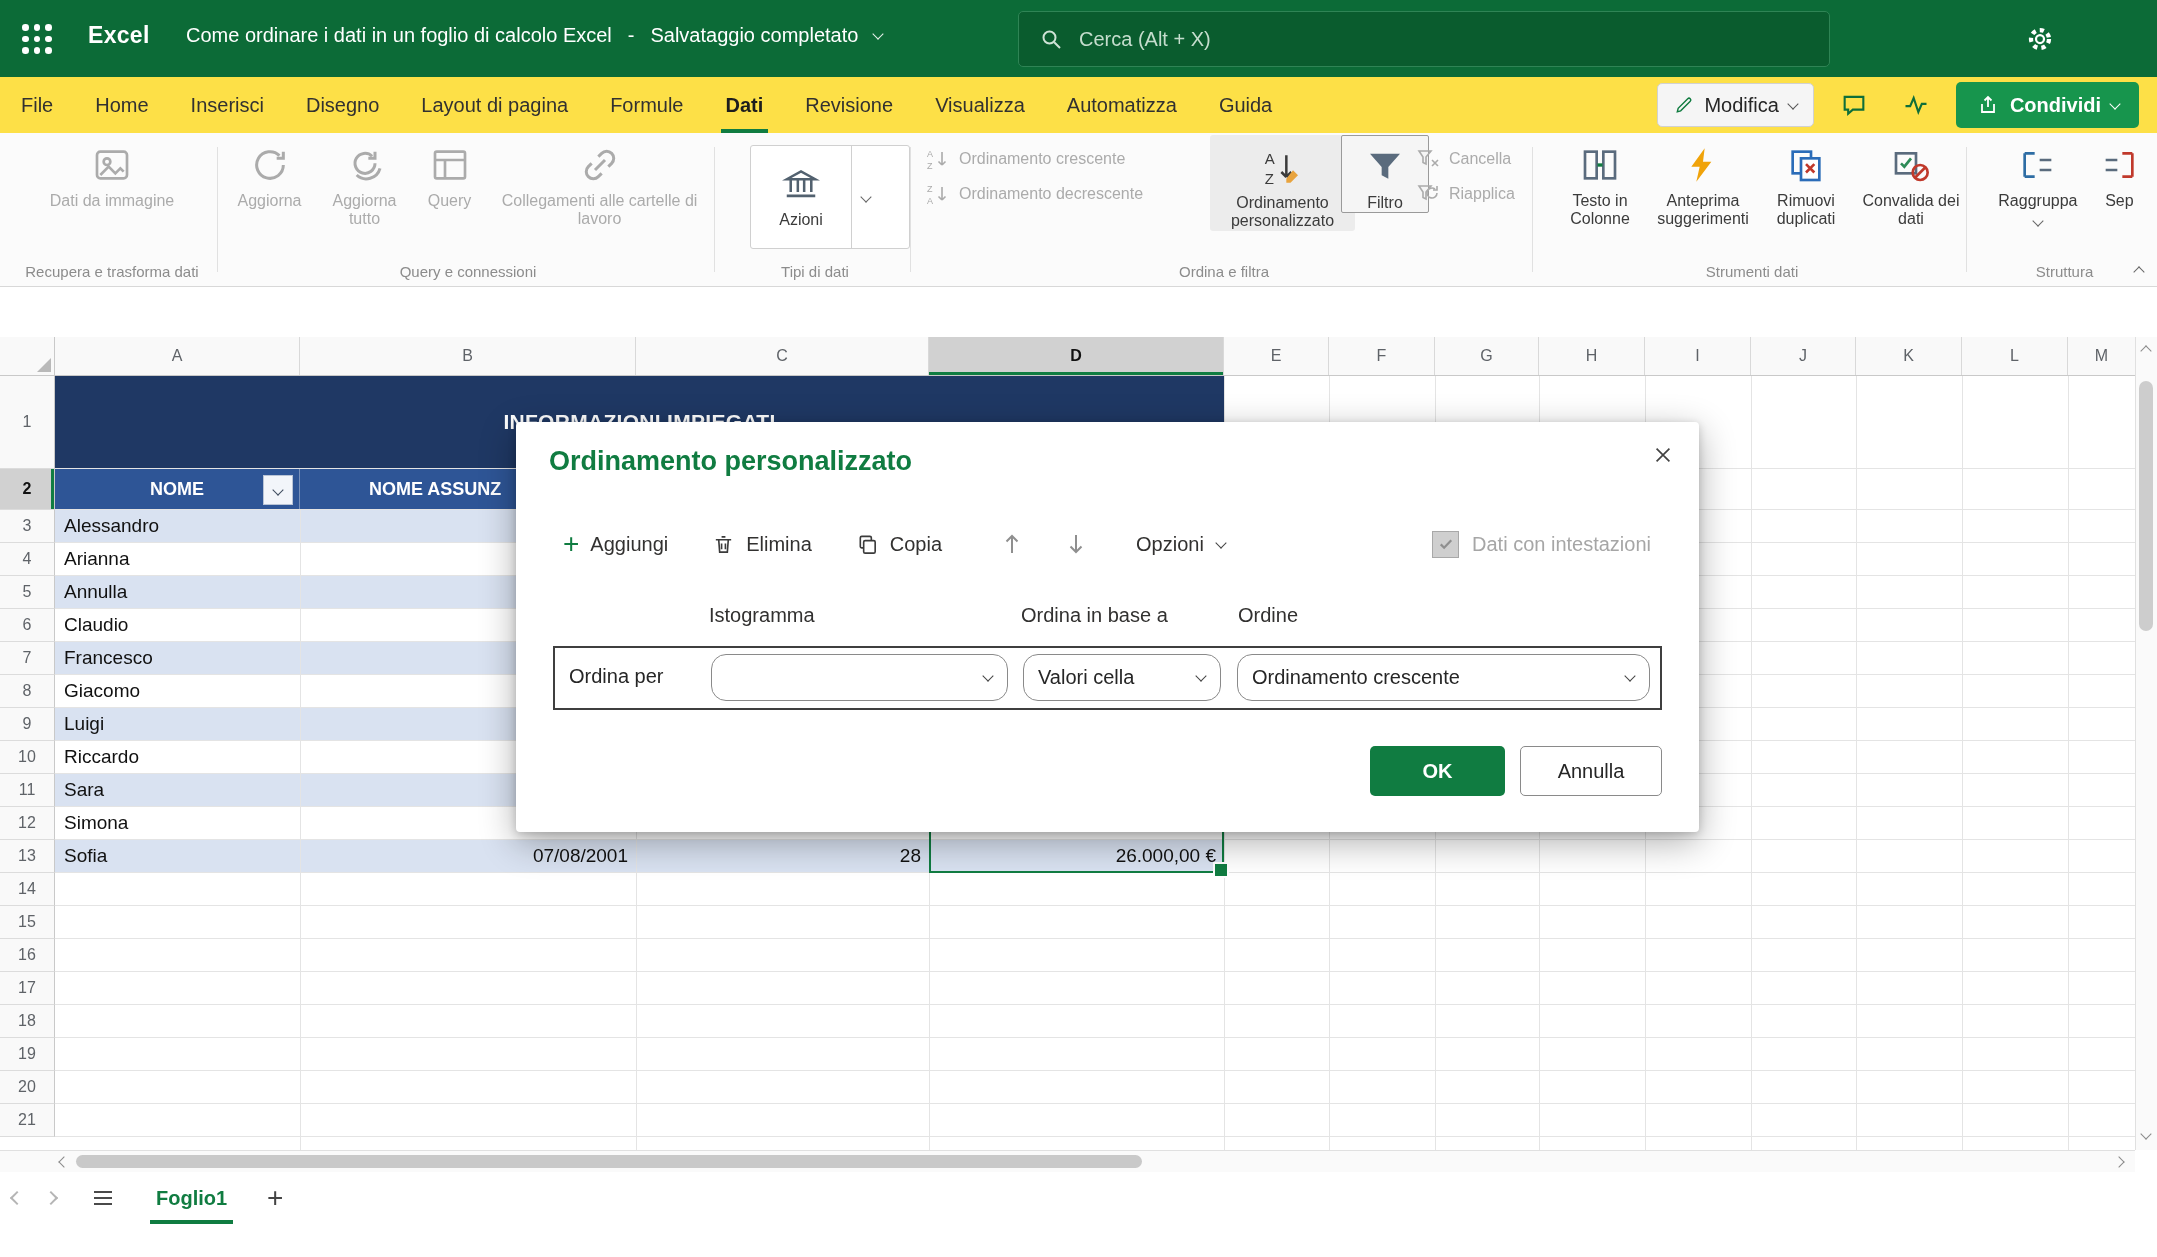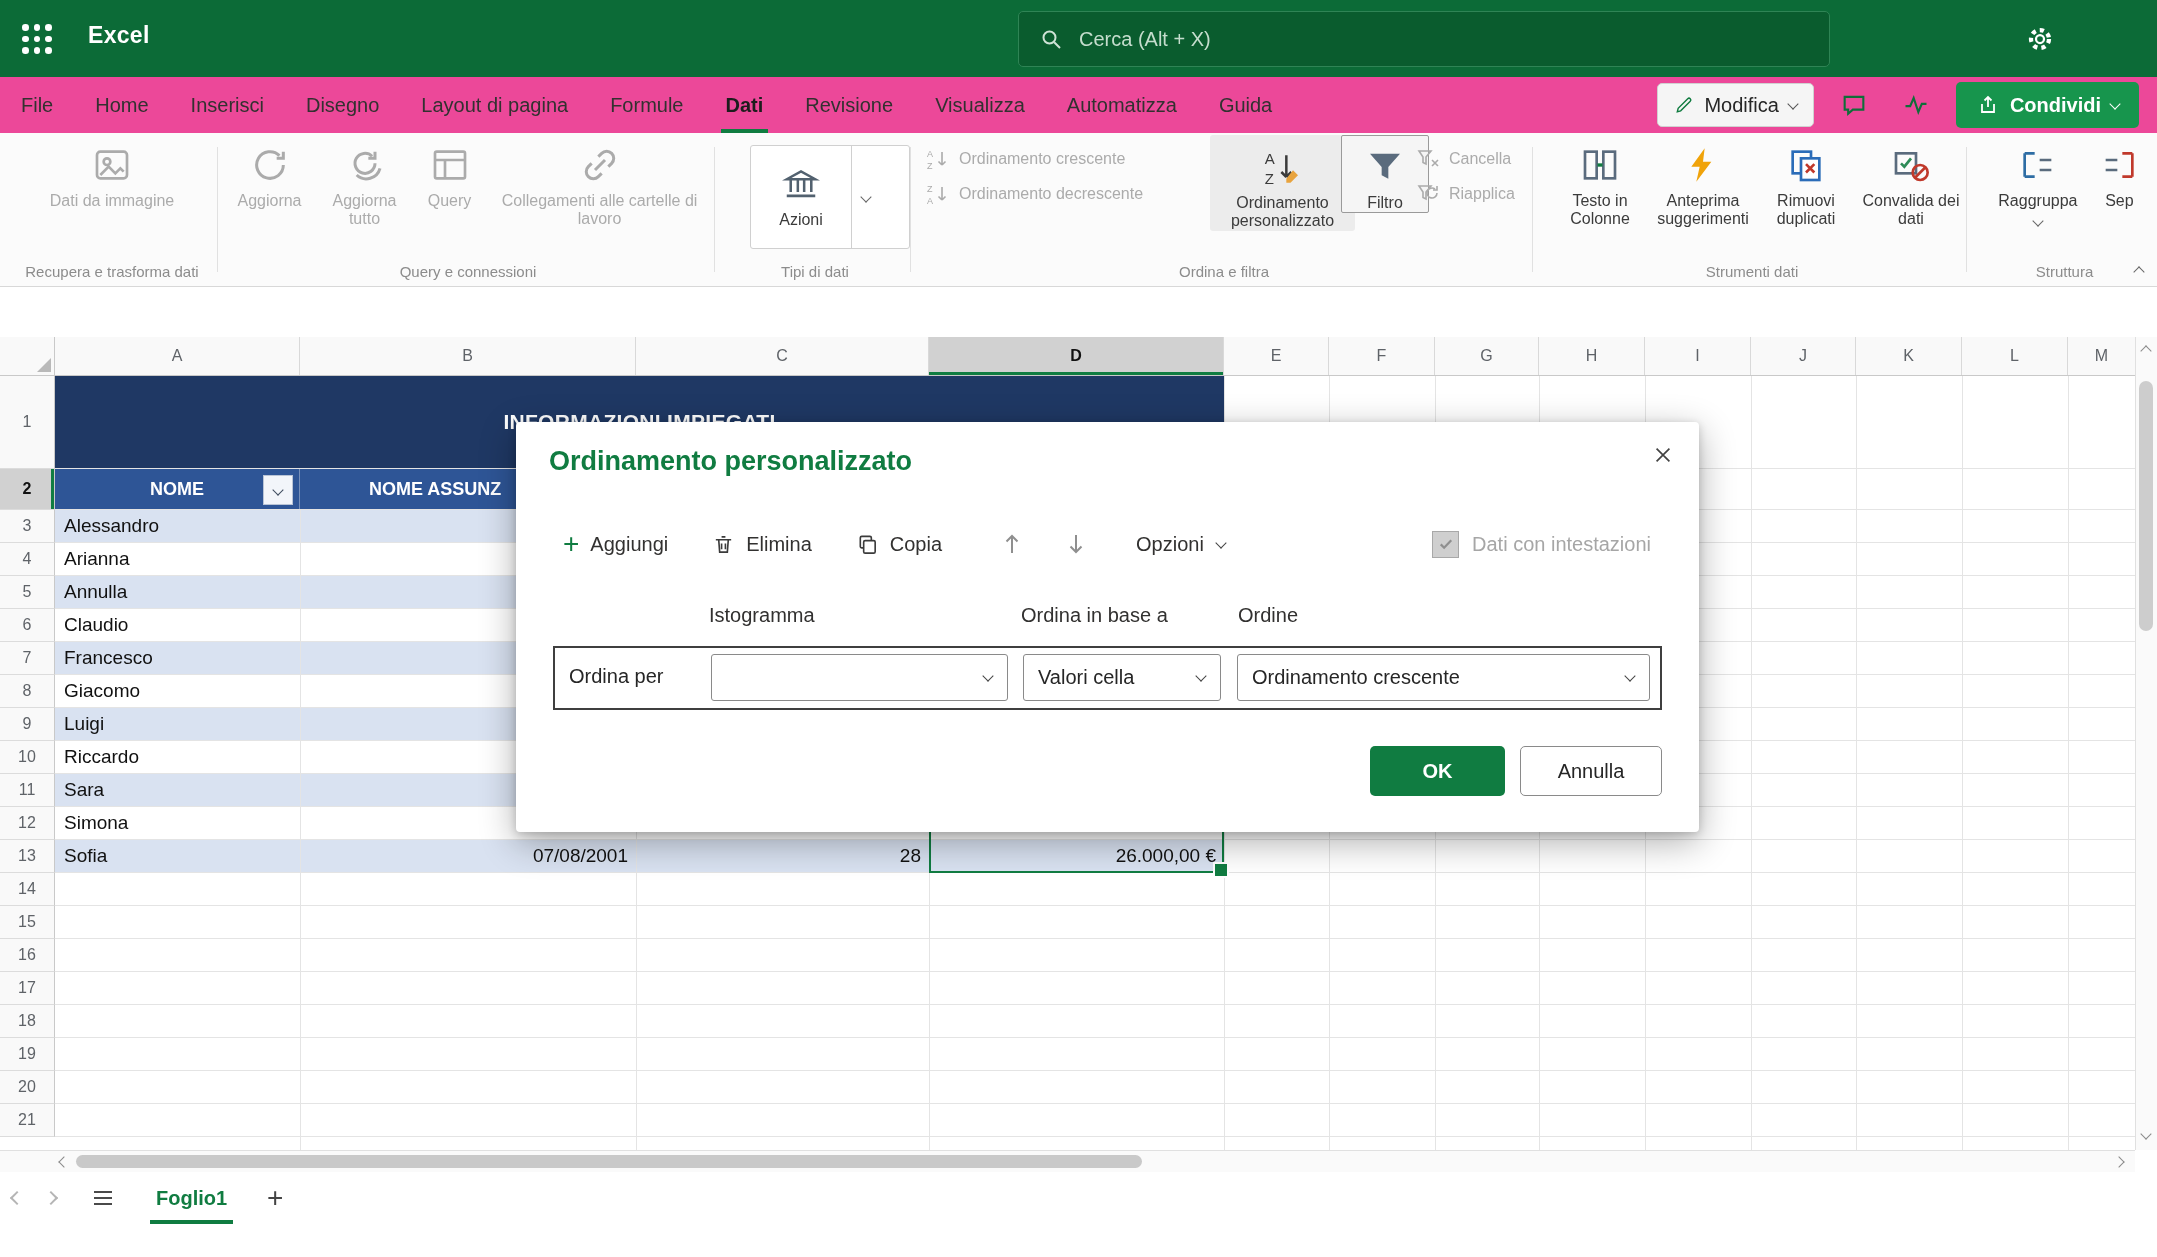--- a/index.html
+++ b/index.html
@@ -25,21 +25,21 @@
   .doctitle .chv{color:#e8f2ec;margin-top:-4px;}
   .searchbox{position:absolute;left:1018px;top:11px;width:770px;height:54px;background:#0a5c2e;
              border:1px solid #2f8455;border-radius:5px;display:flex;align-items:center;padding:0 20px;gap:14px;}
   .searchbox svg{width:24px;height:24px;flex:0 0 auto;}
   .searchbox input{background:transparent;border:none;outline:none;color:#d7e9dd;font-size:20px;width:100%;
                    font-family:"Liberation Sans","DejaVu Sans",sans-serif;}
   .searchbox input::placeholder{color:#c5ddcd;opacity:1;}
   .gearbtn{position:absolute;right:102px;top:24px;width:30px;height:30px;cursor:pointer;}
 
   
-  .menubar{position:absolute;top:77px;left:0;right:0;height:56px;background:#ec4899;display:flex;align-items:center;}
+  .menubar{position:absolute;top:77px;left:0;right:0;height:56px;background:#fde047;display:flex;align-items:center;}
   .mtab{position:relative;height:56px;line-height:56px;padding:0 21px;font-size:20px;color:#323130;cursor:pointer;white-space:nowrap;}
   .mtab.active{font-weight:700;color:#1d1d1d;}
   .mtab.active::after{content:"";position:absolute;left:16px;right:16px;bottom:0;height:4px;background:#107c41;}
   .mright{margin-left:auto;display:flex;align-items:center;gap:18px;margin-right:18px;}
   .editmode{height:42px;border:1px solid #d1d1d1;background:#f5f5f5;border-radius:5px;display:flex;
             align-items:center;gap:10px;padding:0 16px;font-size:20px;cursor:pointer;}
   .editmode .chv{color:#555;margin-top:-3px;}
   .iconbtn{width:44px;height:42px;display:flex;align-items:center;justify-content:center;color:#0e6e39;cursor:pointer;}
   .iconbtn svg{width:28px;height:28px;}
   .sharebtn{height:46px;background:#17954d;color:#fff;border-radius:5px;display:flex;align-items:center;
@@ -148,21 +148,21 @@
   .arrbtn{cursor:pointer;color:#8f8f8f;display:flex;align-items:center;}
   .arrbtn svg{width:24px;height:26px;}
   .hdr-check{margin-left:auto;display:flex;align-items:center;gap:13px;cursor:default;}
   .cbbox{width:27px;height:27px;background:#cfcfcf;border:1px solid #a8a8a8;display:flex;align-items:center;justify-content:center;box-sizing:border-box;}
   .cbbox svg{width:18px;height:18px;}
   .cblabel{font-size:20px;color:#a6a6a6;}
   .dlg-cols{position:absolute;left:37px;top:182px;right:37px;height:28px;font-size:20px;color:#323130;}
   .dlg-cols span{position:absolute;white-space:nowrap;}
   .sortrow{position:absolute;left:37px;top:224px;width:1109px;height:64px;border:2px solid #3f3f3f;box-sizing:border-box;background:#fff;}
   .sr-label{position:absolute;left:14px;top:17px;font-size:20px;color:#262626;}
-  .dd{position:absolute;top:6px;height:47px;border:1px solid #8a8a8a;border-radius:3px;background:#fff;box-sizing:border-box;cursor:pointer;}
+  .dd{position:absolute;top:6px;height:47px;border:1px solid #8a8a8a;border-radius:15px;background:#fff;box-sizing:border-box;cursor:pointer;}
   .dd .ddv{display:block;padding-left:14px;font-size:20px;line-height:44px;color:#262626;white-space:nowrap;overflow:hidden;}
   .dd .chv{position:absolute;right:15px;top:17px;color:#444;}
   .okbtn{position:absolute;left:854px;top:324px;width:135px;height:50px;background:#107c41;color:#fff;border:none;
          border-radius:5px;font-size:20px;font-weight:700;cursor:pointer;font-family:inherit;}
   .cancelbtn{position:absolute;left:1004px;top:324px;width:142px;height:50px;background:#fff;color:#262626;
          border:1px solid #8a8a8a;border-radius:5px;font-size:20px;cursor:pointer;font-family:inherit;}
 </style>
 </head>
 <body>
 
@@ -174,20 +174,26 @@
         <i></i>
         <i></i>
         <i></i>
         <i></i>
         <i></i>
         <i></i>
         <i></i>
         <i></i>
     </div>
     <div class="appname">Excel</div>
+    <div class="doctitle">
+      <span>Come ordinare i dati in un foglio di calcolo Excel</span>
+      <span>-</span>
+      <span>Salvataggio completato</span>
+      <i class="chv s"></i>
+    </div>
     <div class="searchbox">
       <svg viewBox="0 0 24 24" fill="none" stroke="#cfe3d6" stroke-width="2">
         <circle cx="10.5" cy="10.5" r="6"></circle>
           <path d="M15.2 15.2 21 21"></path>
       </svg>
       <input type="text" placeholder="Cerca (Alt + X)" style="">
     </div>
     <div class="gearbtn">
       <svg viewBox="0 0 24 24" fill="none" stroke="#fff">
         <circle cx="12" cy="12" r="3.2" stroke-width="1.8"></circle>

